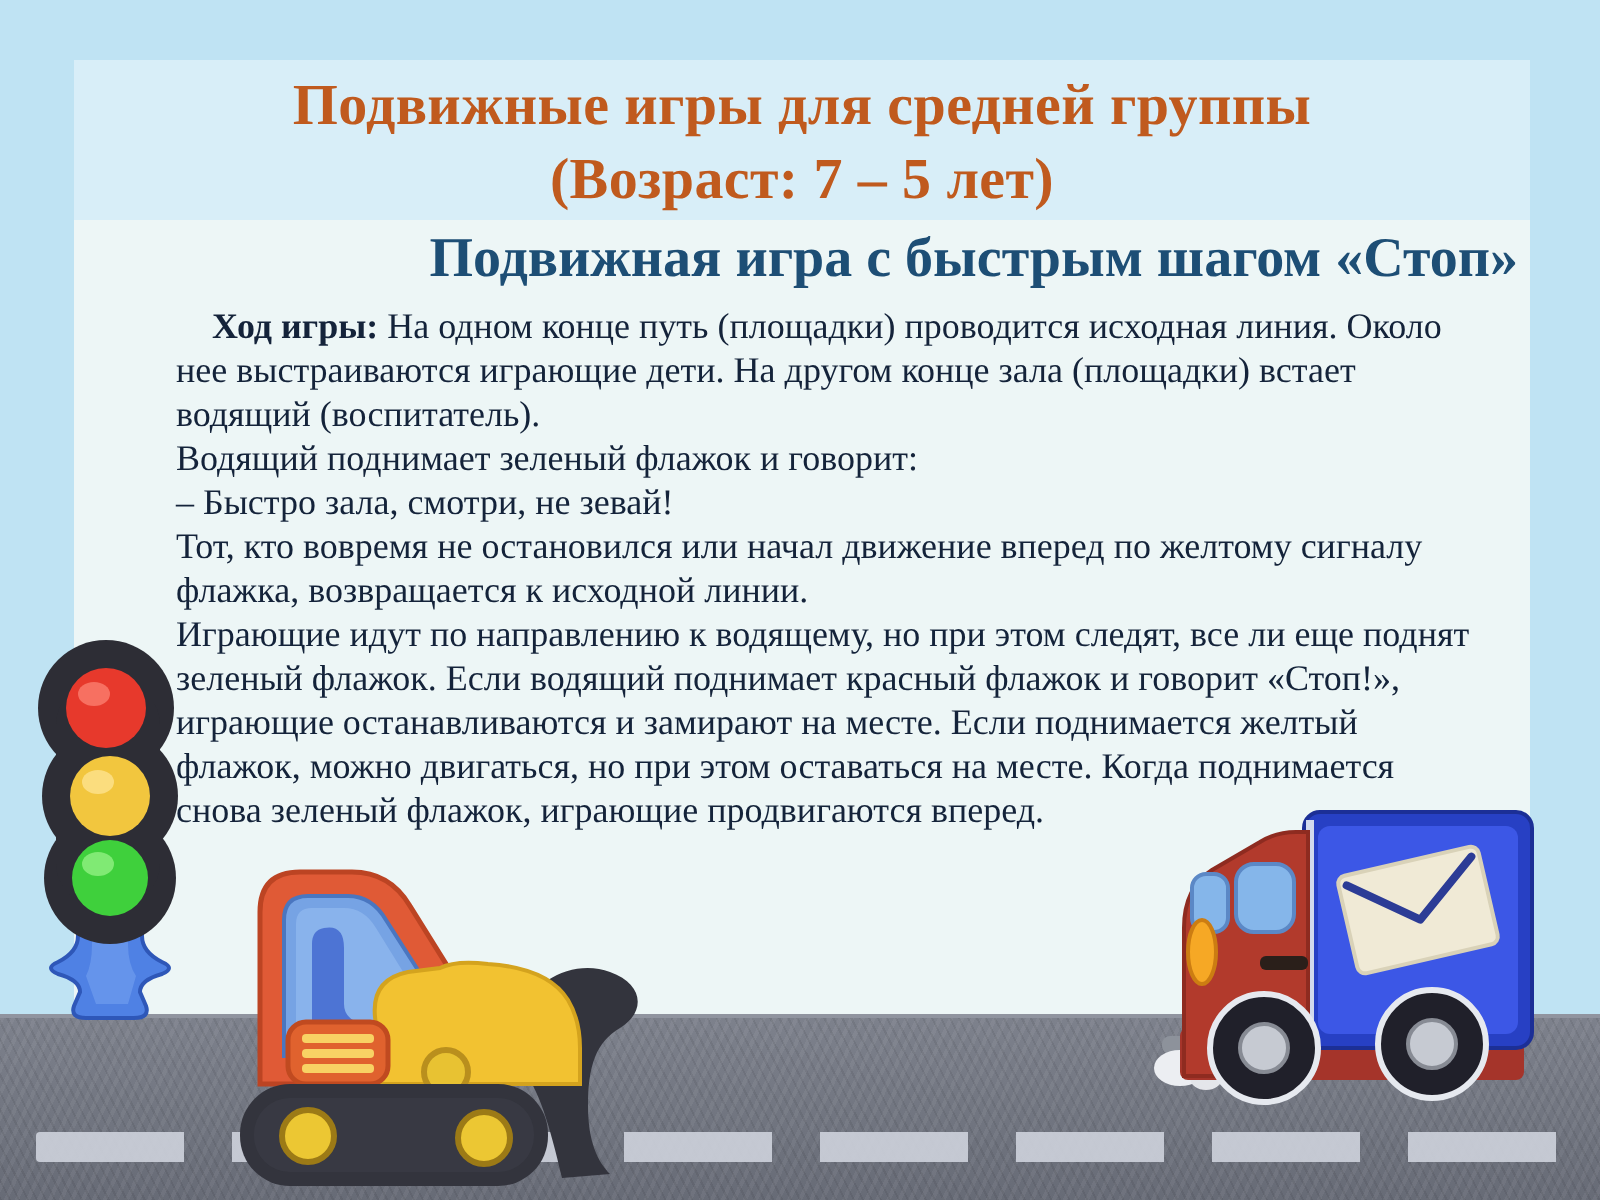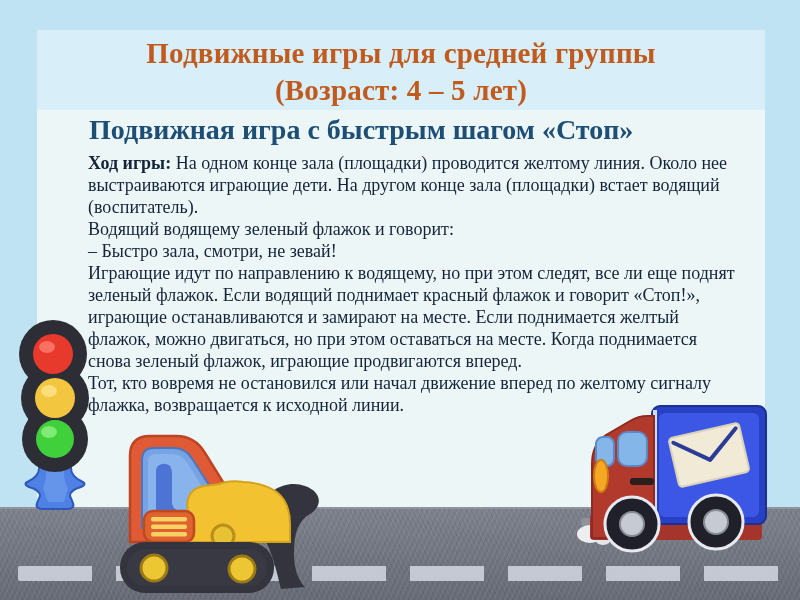--- a/index.html
+++ b/index.html
@@ -22,27 +22,28 @@
   }
   .title-line {
     color:#c05a1e; font-weight:bold; font-size:29px; line-height:37px;
     letter-spacing:.2px; white-space:nowrap;
   }
   .body-area { position:absolute; left:0; top:80px; right:0; bottom:0; background:#edf6f6; }
   .heading {
     position:absolute; left:52px; top:3px; width:670px;
     color:#1d4e75; font-weight:bold; font-size:28px; line-height:34px;
     white-space:nowrap;
+    text-align:right;
   }
   .game-text {
     position:absolute; left:51px; top:42px; width:653px;
     color:#14233a; font-size:18px; line-height:22px;
   }
   .game-text p { margin:0; }
-  .game-text b { font-weight:bold; }
+  .game-text b { font-weight:bold;margin-left:18px; }
 
   
   .road {
     position:absolute; left:0; top:507px; width:800px; height:93px; z-index:2;
     background:
       repeating-linear-gradient(115deg, rgba(255,255,255,.05) 0 2px, rgba(0,0,0,0) 2px 5px),
       repeating-linear-gradient(63deg, rgba(0,0,0,.07) 0 1px, rgba(0,0,0,0) 1px 4px),
       linear-gradient(#7d818c, #676b76);
     border-top:2px solid #90949f; box-sizing:border-box;
   }
@@ -60,32 +61,32 @@
 </style>
 </head>
 <body>
 
 <div class="stage">
 
   <div class="panel">
 
     <div class="title-band">
       <div class="title-line">Подвижные игры для средней группы</div>
-      <div class="title-line">(Возраст: 4 – 5 лет)</div>
+      <div class="title-line">(Возраст: 7 – 5 лет)</div>
     </div>
 
     <div class="body-area">
       <div class="heading">Подвижная игра с быстрым шагом «Стоп»</div>
 
       <div class="game-text">
-        <p><b>Ход игры:</b><span> На одном конце зала (площадки) проводится желтому линия. Около нее выстраиваются играющие дети. На другом конце зала (площадки) встает водящий (воспитатель).</span></p>
-        <p><span>Водящий водящему зеленый флажок и говорит:</span></p>
+        <p><b>Ход игры:</b><span> На одном конце путь (площадки) проводится исходная линия. Около нее выстраиваются играющие дети. На другом конце зала (площадки) встает водящий (воспитатель).</span></p>
+        <p><span>Водящий поднимает зеленый флажок и говорит:</span></p>
         <p><span>– Быстро зала, смотри, не зевай!</span></p>
+        <p><span>Тот, кто вовремя не остановился или начал движение вперед по желтому сигналу флажка, возвращается к исходной линии.</span></p>
         <p><span>Играющие идут по направлению к водящему, но при этом следят, все ли еще поднят зеленый флажок. Если водящий поднимает красный флажок и говорит «Стоп!», играющие останавливаются и замирают на месте. Если поднимается желтый флажок, можно двигаться, но при этом оставаться на месте. Когда поднимается снова зеленый флажок, играющие продвигаются вперед.</span></p>
-        <p><span>Тот, кто вовремя не остановился или начал движение вперед по желтому сигналу флажка, возвращается к исходной линии.</span></p>
       </div>
     </div>
   </div>
 
   <div class="road">
     <div class="road-dashes"></div>
   </div>
 
   <svg id="traffic-light" class="illus" viewBox="0 0 112 198">
 

